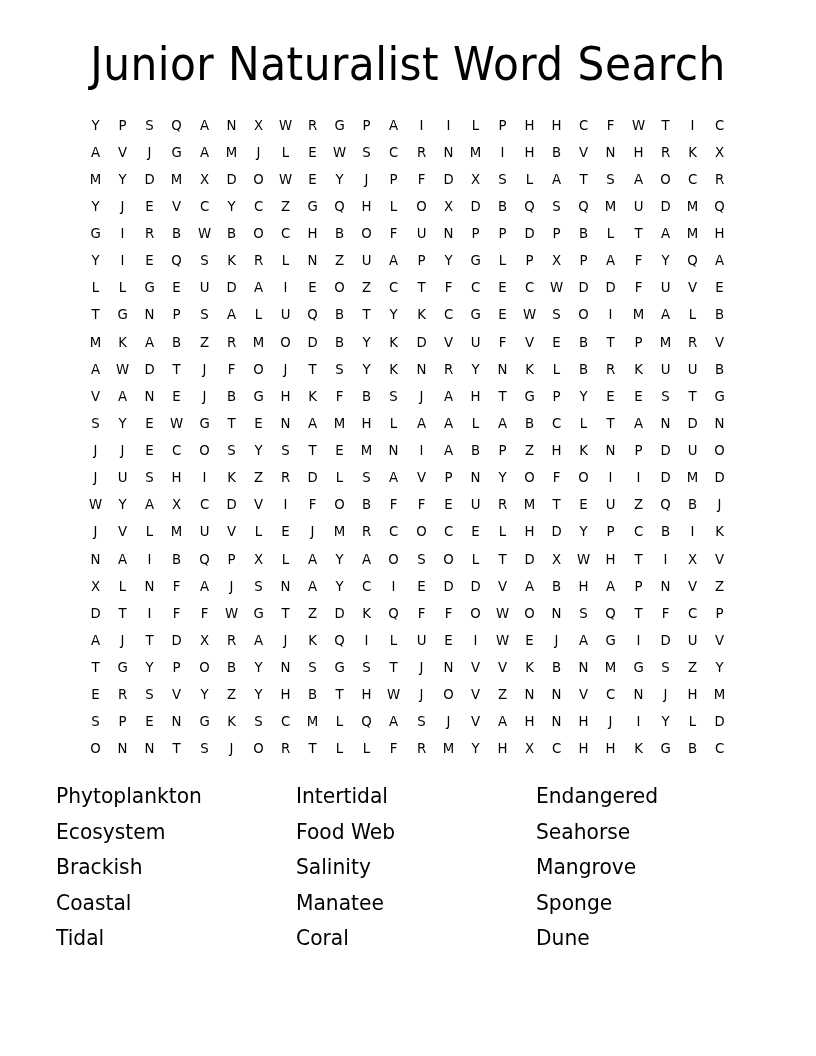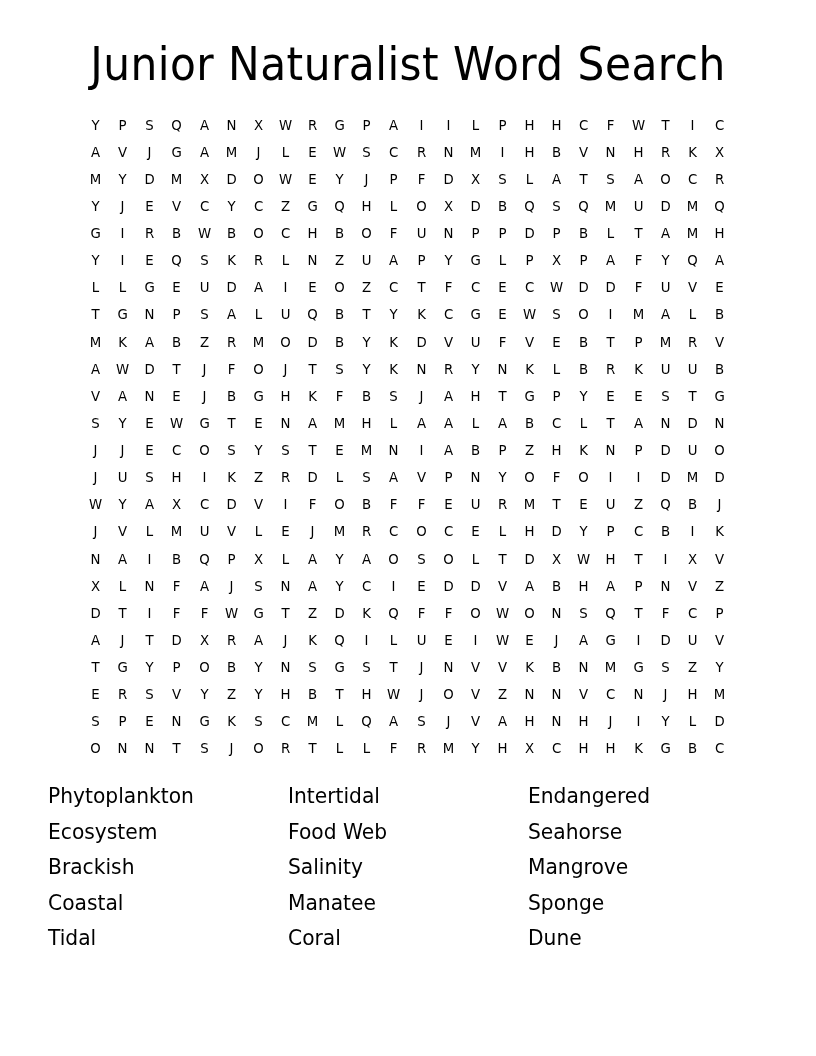--- a/index.html
+++ b/index.html
@@ -15,21 +15,21 @@
       display: grid;
       grid-template-columns: repeat(24, 27.13px);
       grid-auto-rows: 27.13px;
     }
     .cell {
       font-family: "DejaVu Sans", sans-serif; font-size: 14px;
       display: flex; align-items: center; justify-content: center;
       transform: scaleX(0.95);
     }
     .words {
-      position: absolute; left: 48px; top: 778px;
+      position: absolute; left: 56px; top: 778px;
       display: grid;
       grid-template-columns: 240px 240px 240px;
       grid-auto-rows: 35.6px;
       grid-auto-flow: column;
       grid-template-rows: repeat(5, 35.6px);
     }
     .word {
       font-family: "DejaVu Sans", sans-serif; font-size: 22px; line-height: 35px;
       transform: scaleX(0.92); transform-origin: left center;
       white-space: nowrap;

